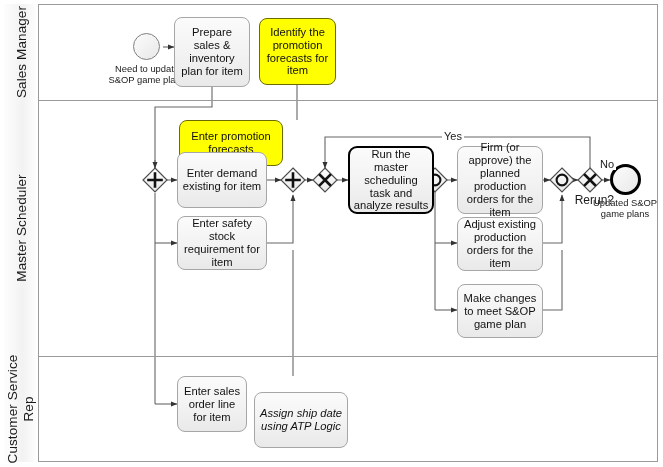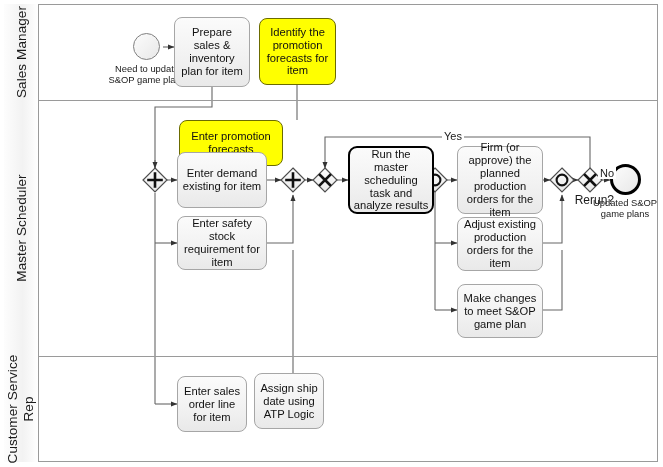--- a/index.html
+++ b/index.html
@@ -291,23 +291,23 @@
   </div>
 
   <div class="task" style="left:457px; top:284px; width:86px; height:54px;justify-content:flex-end;">
     <span>Make changes to meet S&amp;OP game plan</span>
   </div>
 
   <div class="task" style="left:177px; top:376px; width:70px; height:56px;">
     <span>Enter sales order line for item</span>
   </div>
 
-  <div class="task" style="left:254px; top:373px; width:70px; height:56px;">
+  <div class="task" style="left:254px; top:392px; width:94px; height:56px;font-style:italic;">
     <span>Assign ship date using ATP Logic</span>
   </div>
 
   <div class="gw-label" style="left:566px; top:193px; width:48px;">Rerun?</div>
 
   <div class="flow-label" style="left:442px; top:130px;">Yes</div>
 
-  <div class="flow-label" style="left:598px; top:167px;">No</div>
+  <div class="flow-label" style="left:598px; top:158px;">No</div>
 
 </div>
 
 </body></html>

